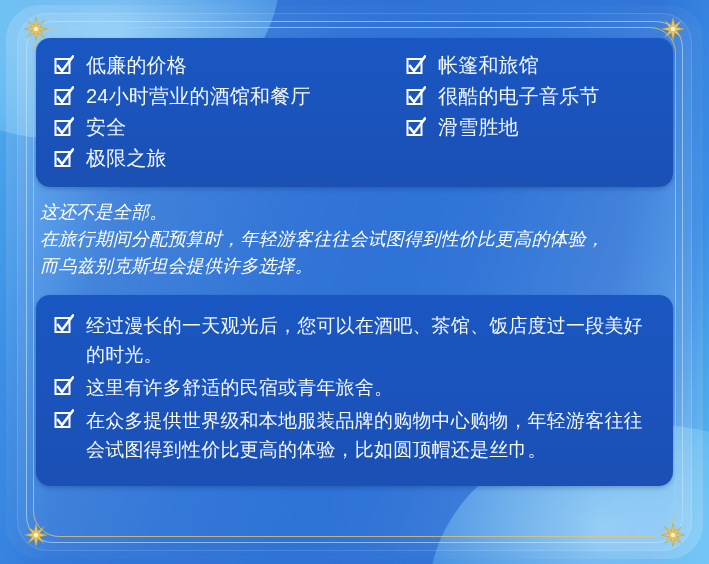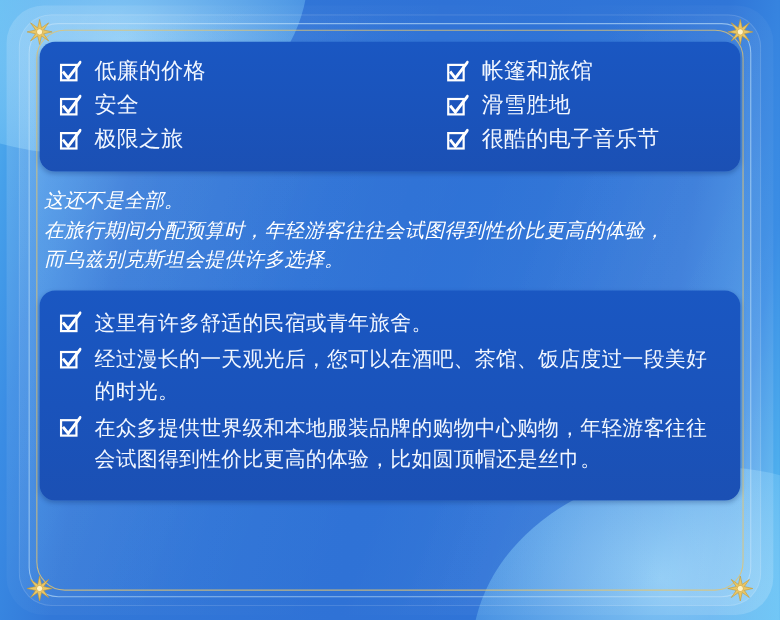--- a/index.html
+++ b/index.html
@@ -145,20 +145,21 @@
 
   
   .note {
     margin: 13px 0 0 4px;
     font-style: italic;
     font-size: 18px;
     line-height: 27px;
     color: #ffffff;
     letter-spacing: 0.2px;
     white-space: pre-line;
+    font-family: Liberation Mono, monospace;
   }
 
   
   .card-bottom {
     margin-top: 14px;
     padding: 16px 18px 18px 18px;
   }
   .card-bottom .li { margin-bottom: 4px; }
   .card-bottom .li-text {
     font-size: 19px;
@@ -211,20 +212,27 @@
       <div class="col col-left">
 
         <div class="li">
           <svg class="chk" viewBox="0 0 20 22">
             <rect x="1.5" y="4" width="14" height="14" fill="none" stroke="#ffffff" stroke-width="2"></rect>
             <path d="M4 11 L8 16 L19 1.5" fill="none" stroke="#ffffff" stroke-width="2.6" stroke-linecap="square"></path>
           </svg>
           <span class="li-text">低廉的价格</span>
         </div>
 
+        <div class="li">
+          <svg class="chk" viewBox="0 0 20 22">
+            <rect x="1.5" y="4" width="14" height="14" fill="none" stroke="#ffffff" stroke-width="2"></rect>
+            <path d="M4 11 L8 16 L19 1.5" fill="none" stroke="#ffffff" stroke-width="2.6" stroke-linecap="square"></path>
+          </svg>
+          <span class="li-text">24小时营业的酒馆和餐厅</span>
+        </div>
 
         <div class="li">
           <svg class="chk" viewBox="0 0 20 22">
             <rect x="1.5" y="4" width="14" height="14" fill="none" stroke="#ffffff" stroke-width="2"></rect>
             <path d="M4 11 L8 16 L19 1.5" fill="none" stroke="#ffffff" stroke-width="2.6" stroke-linecap="square"></path>
           </svg>
           <span class="li-text">安全</span>
         </div>
 
         <div class="li">
@@ -245,61 +253,61 @@
             <path d="M4 11 L8 16 L19 1.5" fill="none" stroke="#ffffff" stroke-width="2.6" stroke-linecap="square"></path>
           </svg>
           <span class="li-text">帐篷和旅馆</span>
         </div>
 
         <div class="li">
           <svg class="chk" viewBox="0 0 20 22">
             <rect x="1.5" y="4" width="14" height="14" fill="none" stroke="#ffffff" stroke-width="2"></rect>
             <path d="M4 11 L8 16 L19 1.5" fill="none" stroke="#ffffff" stroke-width="2.6" stroke-linecap="square"></path>
           </svg>
+          <span class="li-text">很酷的电子音乐节</span>
+        </div>
+
+        <div class="li">
+          <svg class="chk" viewBox="0 0 20 22">
+            <rect x="1.5" y="4" width="14" height="14" fill="none" stroke="#ffffff" stroke-width="2"></rect>
+            <path d="M4 11 L8 16 L19 1.5" fill="none" stroke="#ffffff" stroke-width="2.6" stroke-linecap="square"></path>
+          </svg>
           <span class="li-text">滑雪胜地</span>
-        </div>
-
-        <div class="li">
-          <svg class="chk" viewBox="0 0 20 22">
-            <rect x="1.5" y="4" width="14" height="14" fill="none" stroke="#ffffff" stroke-width="2"></rect>
-            <path d="M4 11 L8 16 L19 1.5" fill="none" stroke="#ffffff" stroke-width="2.6" stroke-linecap="square"></path>
-          </svg>
-          <span class="li-text">很酷的电子音乐节</span>
         </div>
 
       </div>
 
     </div>
 
     <div class="note">这还不是全部。
 在旅行期间分配预算时，年轻游客往往会试图得到性价比更高的体验，
 而乌兹别克斯坦会提供许多选择。</div>
 
     <div class="card card-bottom">
+
+      <div class="li">
+        <svg class="chk" viewBox="0 0 20 22">
+          <rect x="1.5" y="4" width="14" height="14" fill="none" stroke="#ffffff" stroke-width="2"></rect>
+          <path d="M4 11 L8 16 L19 1.5" fill="none" stroke="#ffffff" stroke-width="2.6" stroke-linecap="square"></path>
+        </svg>
+        <span class="li-text">经过漫长的一天观光后，您可以在酒吧、茶馆、饭店度过一段美好的时光。</span>
+      </div>
 
       <div class="li">
         <svg class="chk" viewBox="0 0 20 22">
           <rect x="1.5" y="4" width="14" height="14" fill="none" stroke="#ffffff" stroke-width="2"></rect>
           <path d="M4 11 L8 16 L19 1.5" fill="none" stroke="#ffffff" stroke-width="2.6" stroke-linecap="square"></path>
         </svg>
         <span class="li-text">这里有许多舒适的民宿或青年旅舍。</span>
       </div>
 
       <div class="li">
         <svg class="chk" viewBox="0 0 20 22">
           <rect x="1.5" y="4" width="14" height="14" fill="none" stroke="#ffffff" stroke-width="2"></rect>
           <path d="M4 11 L8 16 L19 1.5" fill="none" stroke="#ffffff" stroke-width="2.6" stroke-linecap="square"></path>
         </svg>
-        <span class="li-text">经过漫长的一天观光后，您可以在酒吧、茶馆、饭店度过一段美好的时光。</span>
-      </div>
-
-      <div class="li">
-        <svg class="chk" viewBox="0 0 20 22">
-          <rect x="1.5" y="4" width="14" height="14" fill="none" stroke="#ffffff" stroke-width="2"></rect>
-          <path d="M4 11 L8 16 L19 1.5" fill="none" stroke="#ffffff" stroke-width="2.6" stroke-linecap="square"></path>
-        </svg>
         <span class="li-text">在众多提供世界级和本地服装品牌的购物中心购物，年轻游客往往会试图得到性价比更高的体验，比如圆顶帽还是丝巾。</span>
       </div>
 
     </div>
 
   </div>
 </div>
 
 </body></html>

